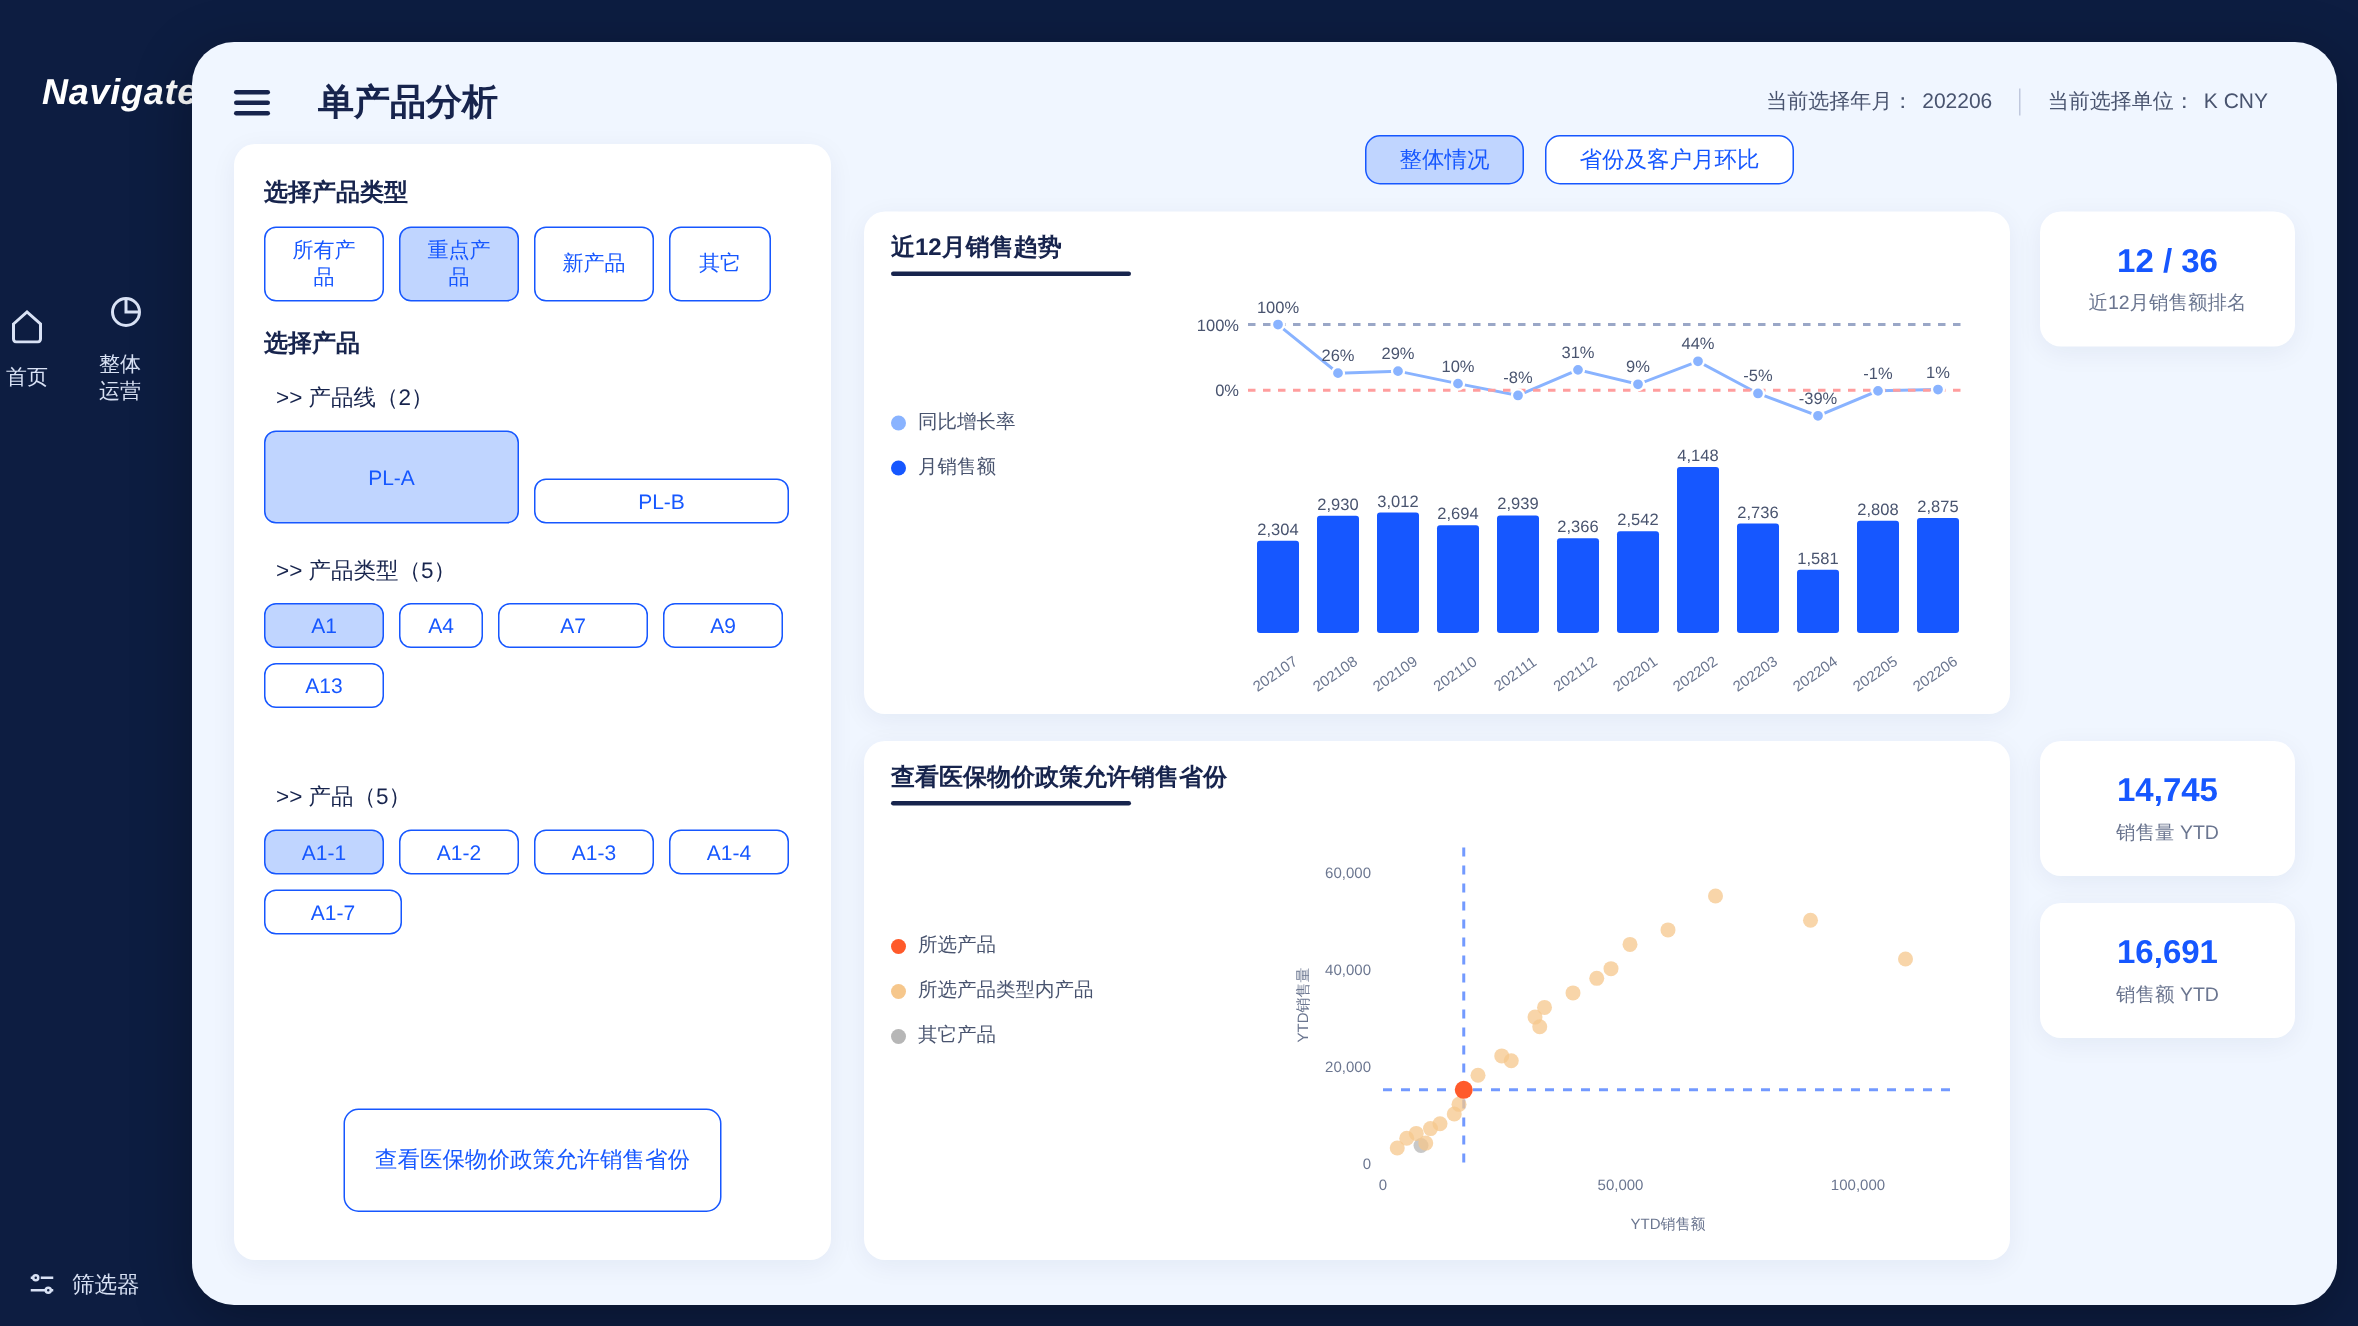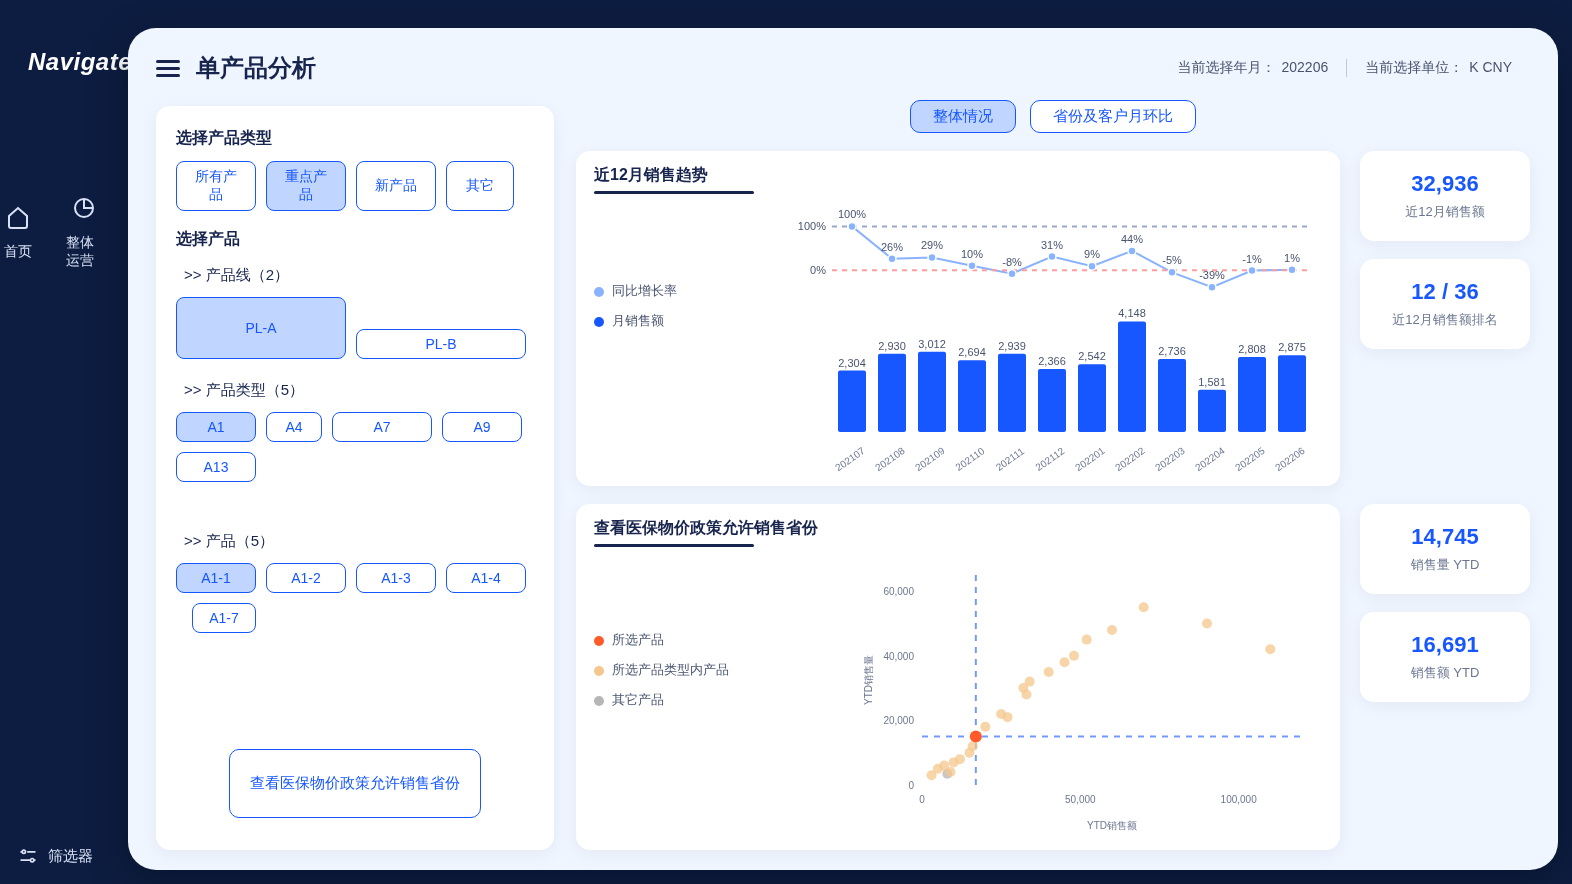--- a/index.html
+++ b/index.html
@@ -10,21 +10,21 @@
 .sidenav .item.active{position:relative}
 .sidenav .item.active .icon-box{background:#fff;color:#0d1d41;border-radius:10px;padding:6px 8px}
 .sidenav .item.active::after{content:"";position:absolute;right:-12px;top:10px;width:8px;height:8px;border-radius:50%;background:#0d1d41;border:4px solid #fff}
 .sidenav .icon-box{width:36px;height:36px;display:flex;align-items:center;justify-content:center}
 .sidenav svg{width:24px;height:24px;stroke:#d9e2f5;fill:none;stroke-width:2}
 .sidenav .item.active svg{stroke:#0d1d41}
 .filter-row{position:absolute;bottom:18px;left:18px;display:flex;align-items:center;gap:10px;color:#d9e2f5;font-size:15px;cursor:pointer}
 .filter-row svg{width:20px;height:20px;stroke:#d9e2f5;fill:none;stroke-width:2}
 
 .main{position:absolute;top:28px;left:128px;right:14px;bottom:14px;background:#f0f6ff;border-radius:28px;padding:24px 28px;box-shadow:0 10px 40px rgba(0,0,0,.3)}
-.header{display:flex;align-items:center;gap:16px;margin-bottom:22px}
+.header{display:flex;align-items:center;gap:32px;margin-bottom:12px}
 .hamburger{cursor:pointer}
 .hamburger div{width:24px;height:3px;background:#17244d;margin:4px 0;border-radius:2px}
 .page-title{font-size:24px;font-weight:700;color:#17244d}
 .header-info{margin-left:auto;display:flex;gap:0;color:#49546f;font-size:14px}
 .header-info span{padding:0 18px;border-left:1px solid #c0c8dd}
 .header-info span:first-child{border-left:none}
 
 .content{display:flex;gap:22px;height:calc(100% - 50px)}
 .panel-left{width:398px;background:#fff;border-radius:14px;box-shadow:0 4px 18px rgba(18,40,90,.06);padding:22px 20px;display:flex;flex-direction:column}
 .panel-left h4{font-size:16px;color:#17244d;font-weight:700;margin-bottom:12px}
@@ -160,21 +160,21 @@
           <button class="opt-btn" style="width: 80px;">A13</button>
         </div>
       <div style="height:28px"></div>
 
       <div class="sub-label">&gt;&gt; 产品（5）</div>
       <div class="btn-row" id="prods-row">
           <button class="opt-btn on" style="width: 80px;">A1-1</button>
           <button class="opt-btn" style="width: 80px;">A1-2</button>
           <button class="opt-btn" style="width: 80px;">A1-3</button>
           <button class="opt-btn" style="width: 80px;">A1-4</button>
-          <button class="opt-btn" style="width: 64px; margin-left: 16px;">A1-7</button>
+          <button class="opt-btn" style="width: 92px;">A1-7</button>
         </div>
 
       <button class="policy-btn">查看医保物价政策允许销售省份</button>
     </div>
 
     <div class="panel-right">
       <div class="tab-row">
         <div class="tab on">整体情况</div>
         <div class="tab">省份及客户月环比</div>
       </div>
@@ -251,24 +251,20 @@
                 <text x="530" y="151.12" text-anchor="middle" class="bar-lbl">2,808</text>
                 <text x="530" y="260" text-anchor="middle" class="axis-lbl" transform="rotate(-35 530 260)">202205</text>
                 <rect x="556" y="153.33333333333334" width="28" height="76.66666666666666" fill="#1657ff" rx="2"></rect>
                 <text x="570" y="149.33333333333334" text-anchor="middle" class="bar-lbl">2,875</text>
                 <text x="570" y="260" text-anchor="middle" class="axis-lbl" transform="rotate(-35 570 260)">202206</text>
               </svg>
             </div>
         </div>
         <div class="kpis">
           <div class="kpi">
-              <div class="val">32,936</div>
-              <div class="lbl">近12月销售额</div>
-            </div>
-          <div class="kpi">
               <div class="val">12 / 36</div>
               <div class="lbl">近12月销售额排名</div>
             </div>
         </div>
       </div>
 
       <div class="row1" style="flex:1">
         <div class="chart-card">
           <div class="chart-title">查看医保物价政策允许销售省份</div>
           <div class="chart2" id="chart2-area">

